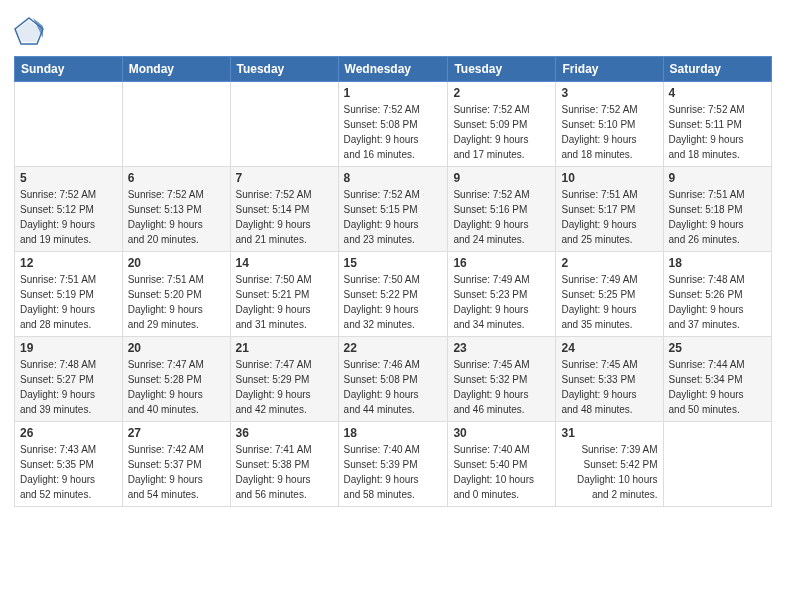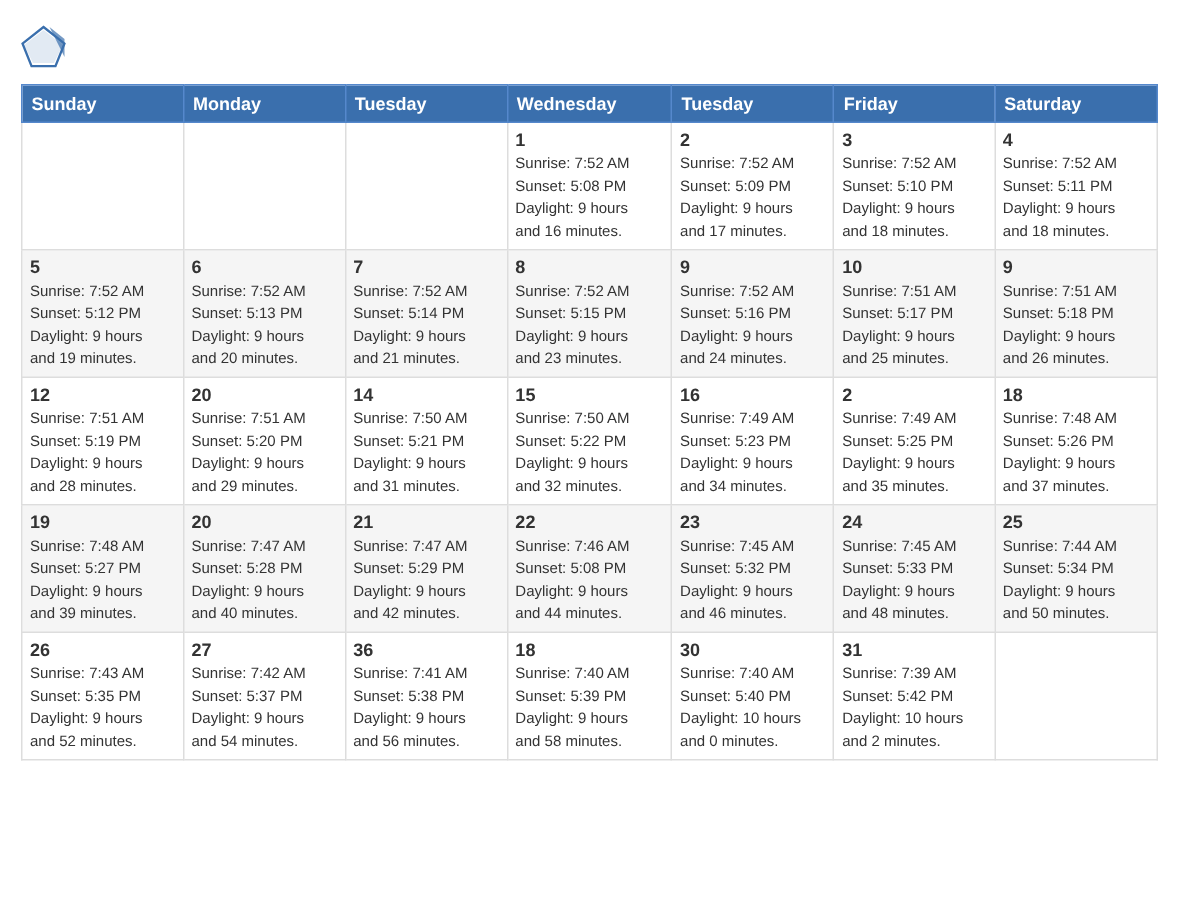--- a/index.html
+++ b/index.html
@@ -350,21 +350,21 @@
           </td>
           <td>
             <span class="day-num">30</span>
             <div class="day-info" style="white-space: pre-line;">Sunrise: 7:40 AM
 Sunset: 5:40 PM
 Daylight: 10 hours
 and 0 minutes.</div>
           </td>
           <td>
             <span class="day-num">31</span>
-            <div class="day-info" style="white-space: pre-line;">Sunrise: 7:39 AM
+            <div class="day-info" style="white-space: pre-line; text-align: right;">Sunrise: 7:39 AM
 Sunset: 5:42 PM
 Daylight: 10 hours
 and 2 minutes.</div>
           </td>
           <td class="empty-cell"></td>
         </tr>
       </tbody>
   </table>
 </div>
 

